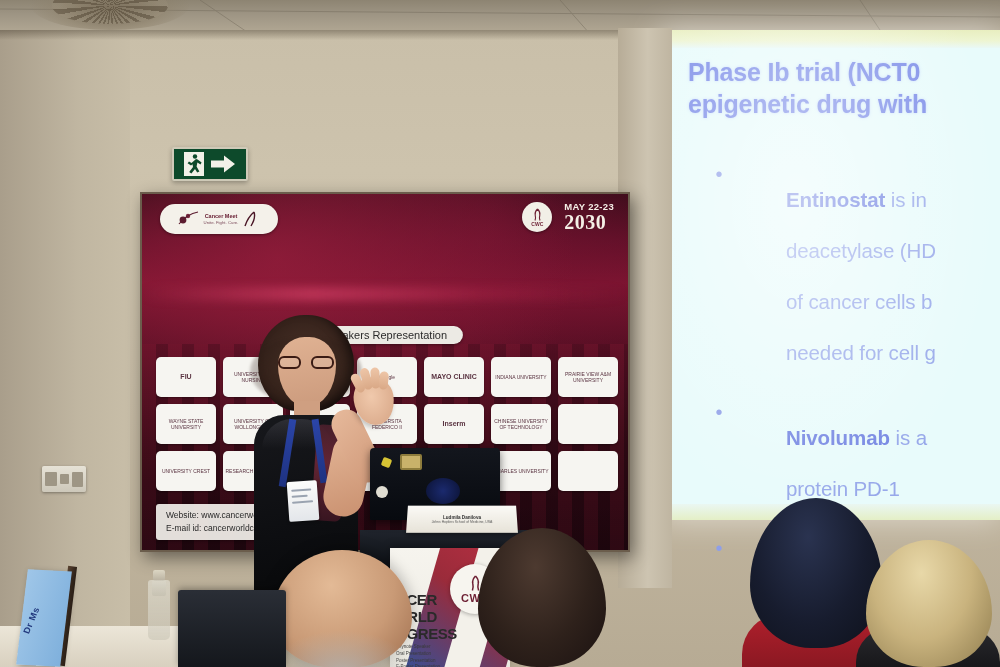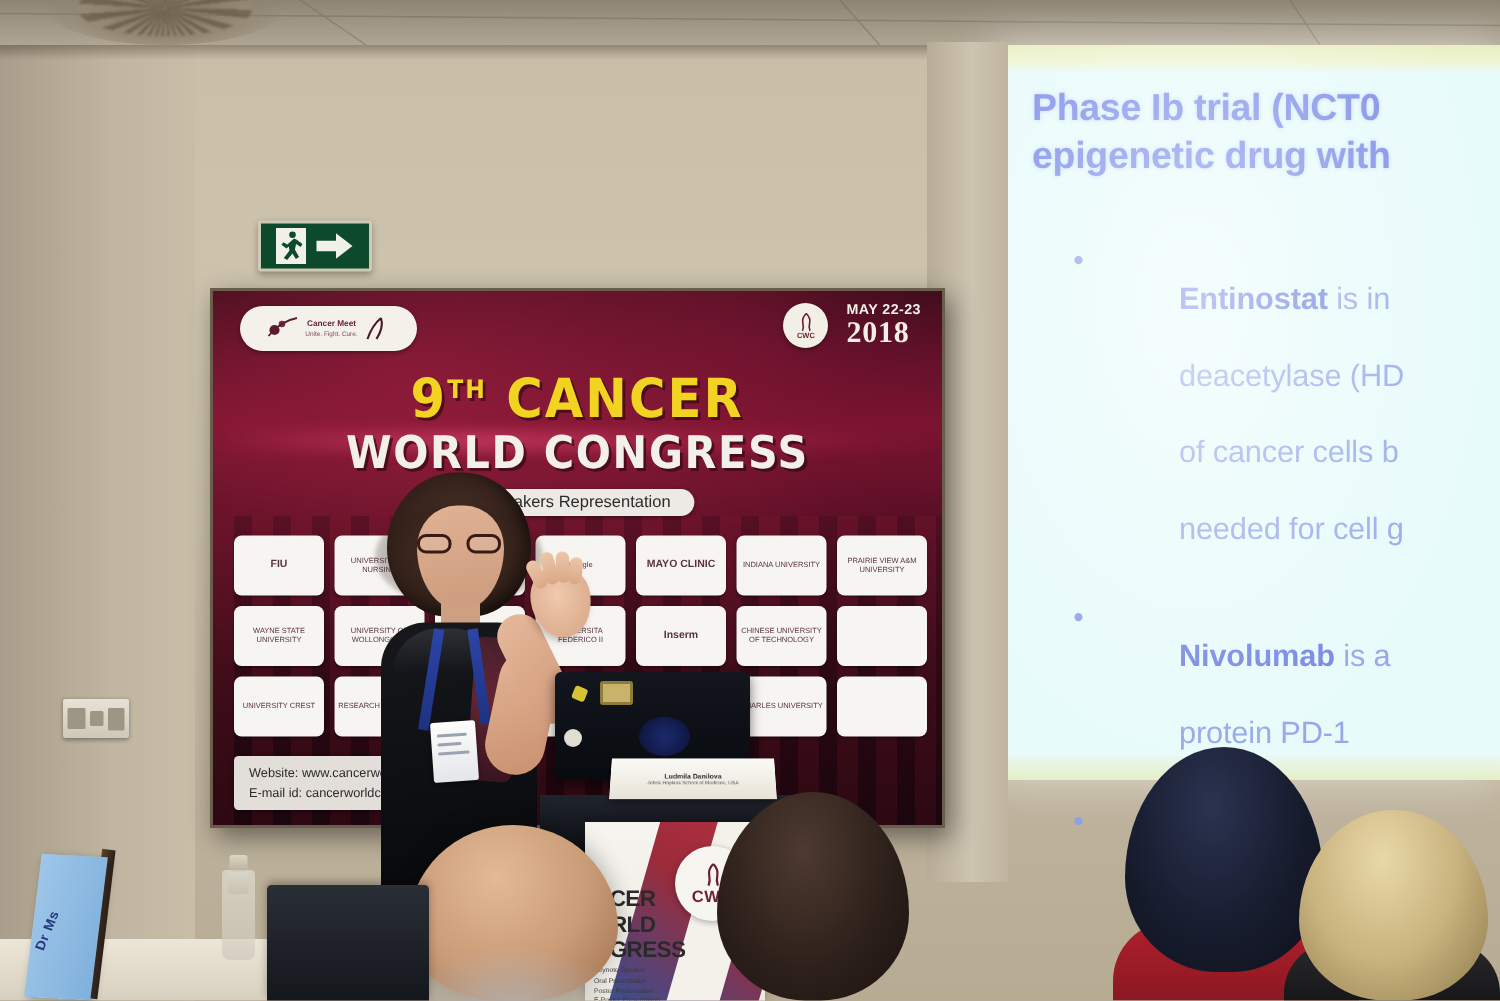--- a/index.html
+++ b/index.html
@@ -495,28 +495,24 @@
 
     <div class="date-badge">
       <div class="date-circle">
         <svg width="11" height="13" viewBox="0 0 11 13">
           <path d="M5.5 1 Q2.5 4 3.2 7 Q4 10 3 12.5 M5.5 1 Q8.5 4 7.8 7 Q7 10 8 12.5" stroke="#6d1f33" stroke-width="1.1" fill="none"></path>
         </svg>
         <span class="cwc-mini">CWC</span>
       </div>
       <div class="date-text">
         <span class="dm">MAY 22-23</span>
-        <span class="dy">2018</span>
+        <span class="dy">2030</span>
       </div>
     </div>
 
-    <div class="banner-title">
-      <span class="bt-line1"><span>9</span><sup>TH</sup> <span>CANCER</span></span>
-      <span class="bt-line2">WORLD CONGRESS</span>
-    </div>
 
     <div class="speakers-pill">Speakers Representation</div>
 
     <div class="logo-grid">
       <div class="logo-tile">
           <b>FIU</b>
         </div>
       <div class="logo-tile">
           <span>UNIVERSITY OF NURSING</span>
         </div>

